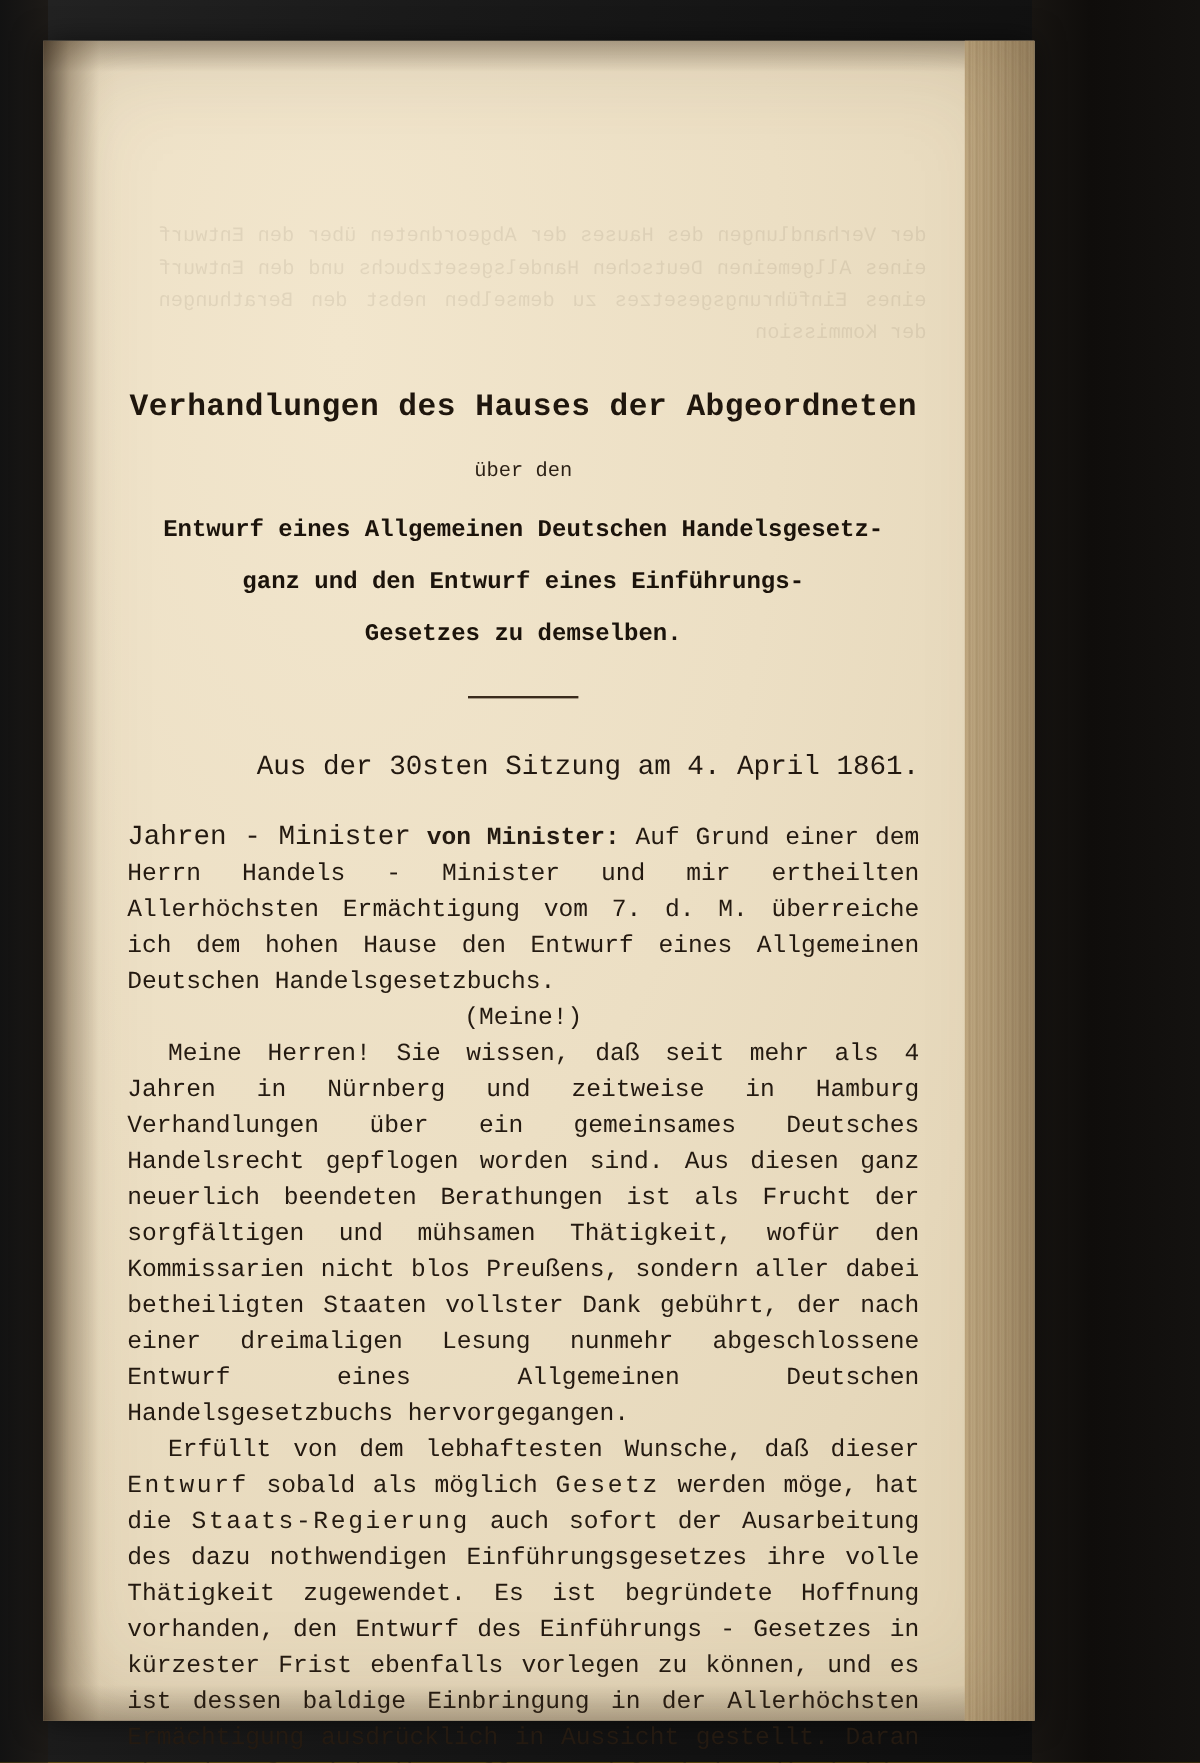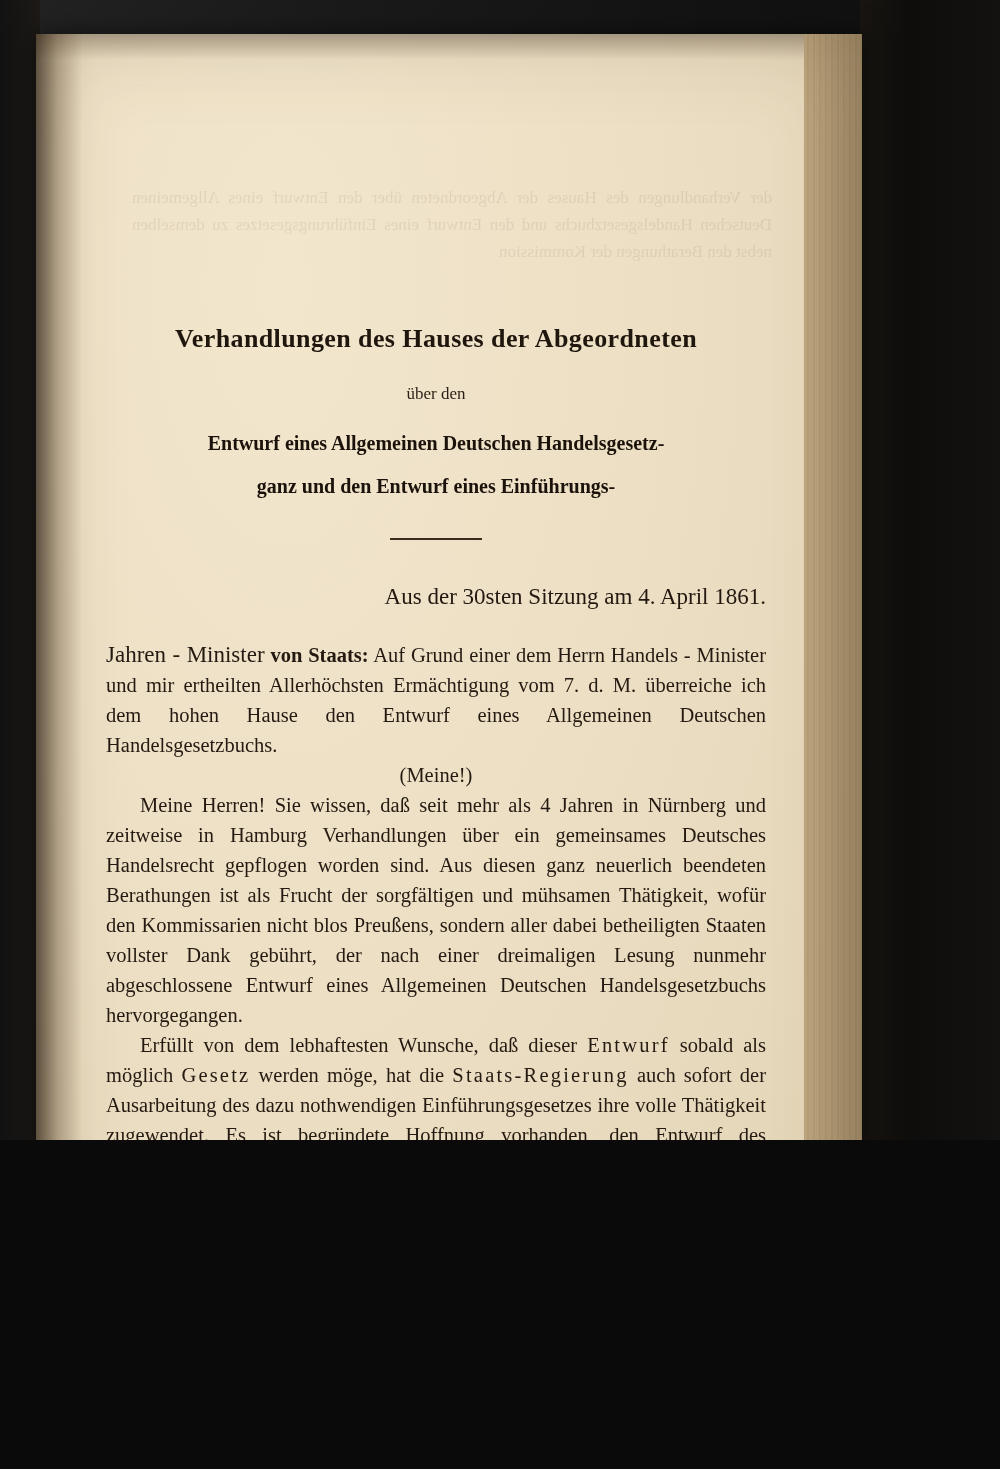--- a/index.html
+++ b/index.html
@@ -3,24 +3,24 @@
 <meta charset="utf-8">
 <style>
   html, body {
     margin: 0;
     padding: 0;
     background: #0a0a0a;
   }
   #page {
     position: relative;
     width: 1000px;
-    height: 1140px;
+    height: 1469px;
     overflow: hidden;
     background: #eab308;
-    font-family: Liberation Serif, serif;
+    font-family: Liberation Mono, monospace;
   }
 
   
   .bg-dark {
     position: absolute;
     inset: 0;
     background:
       linear-gradient(100deg, #232323 0%, #1a1a1a 30%, #131313 60%, #0d0d0d 100%);
   }
 
@@ -200,26 +200,27 @@
     <div class="bottomstrip"></div>
 
     <div class="bleed">der Verhandlungen des Hauses der Abgeordneten über den Entwurf eines Allgemeinen Deutschen Handelsgesetzbuchs und den Entwurf eines Einführungsgesetzes zu demselben nebst den Berathungen der Kommission</div>
 
     <div class="col">
       <div class="t-main">Verhandlungen des Hauses der Abgeordneten</div>
       <div class="t-sub">über den</div>
       <div class="t-title2">
         <div>Entwurf eines Allgemeinen Deutschen Handelsgesetz-</div>
         <div>ganz und den Entwurf eines Einführungs-</div>
+        <div>Gesetzes zu demselben.</div>
       </div>
       <div class="rule"></div>
       <div class="t-session">Aus der 30sten Sitzung am 4. April 1861.</div>
 
       <div class="body">
-        <p class="dropcapline"><span class="lead">Jahren - Minister</span> <span class="bold">von Staats:</span> <span>Auf Grund einer dem Herrn Handels - Minister und mir ertheilten Allerhöchsten Ermächtigung vom 7. d. M. überreiche ich dem hohen Hause den Entwurf eines Allgemeinen Deutschen Handelsgesetzbuchs.</span></p>
+        <p class="dropcapline"><span class="lead">Jahren - Minister</span> <span class="bold">von Minister:</span> <span>Auf Grund einer dem Herrn Handels - Minister und mir ertheilten Allerhöchsten Ermächtigung vom 7. d. M. überreiche ich dem hohen Hause den Entwurf eines Allgemeinen Deutschen Handelsgesetzbuchs.</span></p>
         <p class="center">(Meine!)</p>
         <p class="indent">Meine Herren! Sie wissen, daß seit mehr als 4 Jahren in Nürnberg und zeitweise in Hamburg Verhandlungen über ein gemeinsames Deutsches Handelsrecht gepflogen worden sind. Aus diesen ganz neuerlich beendeten Berathungen ist als Frucht der sorgfältigen und mühsamen Thätigkeit, wofür den Kommissarien nicht blos Preußens, sondern aller dabei betheiligten Staaten vollster Dank gebührt, der nach einer dreimaligen Lesung nunmehr abgeschlossene Entwurf eines Allgemeinen Deutschen Handelsgesetzbuchs hervorgegangen.</p>
         <p class="indent"><span>Erfüllt von dem lebhaftesten Wunsche, daß dieser </span><span class="sp">Entwurf</span><span> sobald als möglich </span><span class="sp">Gesetz</span><span> werden möge, hat die </span><span class="sp">Staats-Regierung</span><span> auch sofort der Ausarbeitung des dazu nothwendigen Einführungsgesetzes ihre volle Thätigkeit zugewendet. Es ist begründete Hoffnung vorhanden, den Entwurf des Einführungs - Gesetzes in kürzester Frist ebenfalls vorlegen zu können, und es ist dessen baldige Einbringung in der Allerhöchsten Ermächtigung ausdrücklich in Aussicht gestellt. Daran aber knüpft sich die Hoffnung, daß, indem die beiden Häuser des Landtages ihre Bemühungen mit denen der Staats - Regierung vereinigen, noch in dieser Sitzungsperiode die Aufgabe gelöst werden möge für das so wichtige, täglich sich erweiternde</span></p>
       </div>
     </div>
 
     <div class="gutter"></div>
     <div class="foreedge"></div>
     <div class="foreedge-shade"></div>
     <div class="pagewrap-shadow"></div>

